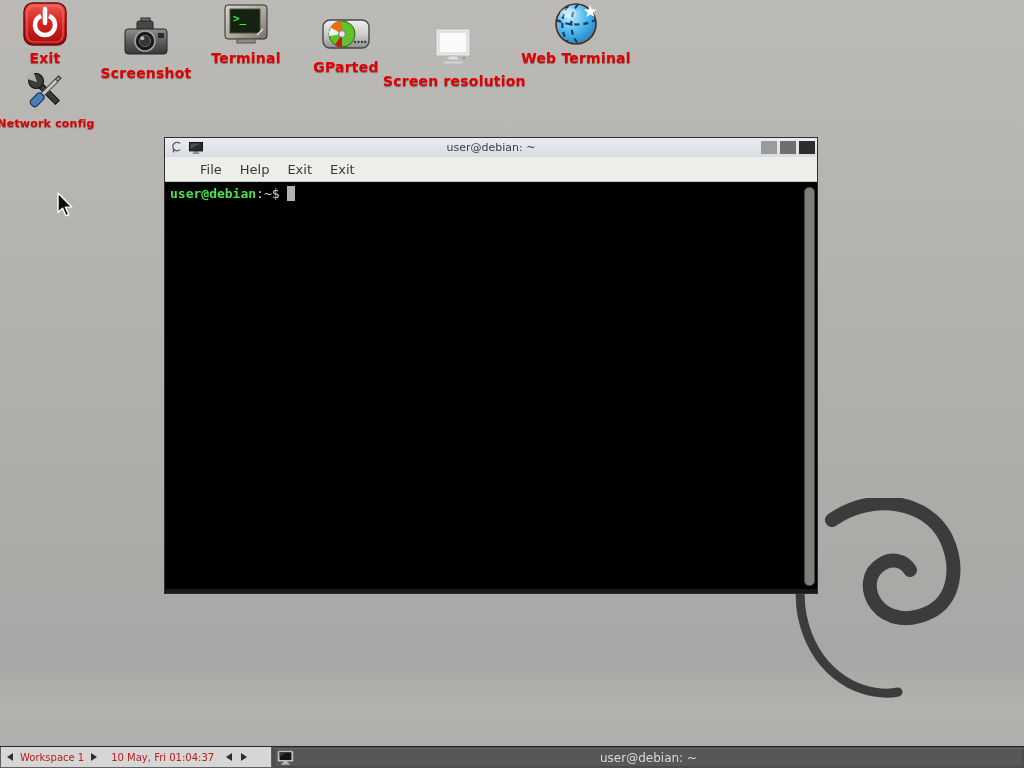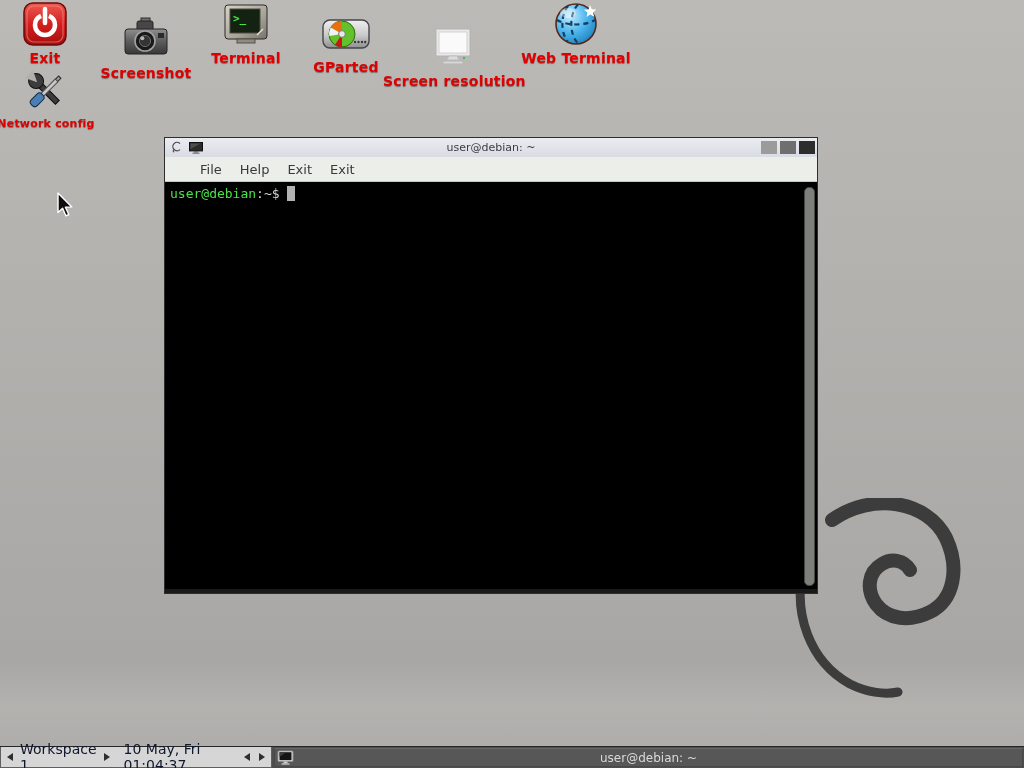--- a/index.html
+++ b/index.html
@@ -28,30 +28,30 @@
   .winbtn{width:16px;height:13px;}
   #btn-min{background:#9b9b9b;} #btn-max{background:#6f6f6f;} #btn-close{background:#2d2d2d;}
   #menubar{height:24px;background:#eceeea;border-bottom:1px solid #c4c6c2;
     display:flex;align-items:center;padding-left:26px;font-size:13px;color:#39393b;}
   .menu-item{padding:0 9px;}
   #term-body{position:relative;height:407px;background:#000;}
   #term-scrollbar{position:absolute;top:5px;right:2px;bottom:3px;width:9px;
     background:#7d807a;border:1px solid #464943;border-radius:5px;}
   #prompt-line{padding:4px 0 0 5px;font-family:"DejaVu Sans Mono",monospace;font-size:13px;
     line-height:15px;white-space:pre;}
-  .p-user{color:#4be24b;font-weight:normal;}
+  .p-user{color:#4be24b;font-weight:bold;}
   .p-rest{color:#d3d7cf;}
   #cursor-block{display:inline-block;width:8px;height:15px;background:#b2b2b2;
     margin-left:7px;vertical-align:-3px;}
   #win-bottom{height:4px;background:#191919;}
   
   #taskbar{position:absolute;left:0;bottom:0;width:1024px;height:22px;z-index:3;
     background:#4e4e4e;border-top:1px solid #262626;display:flex;align-items:stretch;box-sizing:border-box;}
   #tb-left{width:258px;background:#d6d6d6;border:1px solid #5f5f5f;border-top:none;
-    display:flex;align-items:center;padding:0 6px;color:#0f172a;font-size:14px;box-sizing:content-box;}
+    display:flex;align-items:center;padding:0 6px;color:#b91c1c;font-size:10px;box-sizing:content-box;}
   .tri{width:0;height:0;border-top:4px solid transparent;border-bottom:4px solid transparent;}
   .tri.left{border-right:6px solid #2e2e2e;}
   .tri.right{border-left:6px solid #2e2e2e;}
   #ws-label{margin:0 7px;}
   #clock{margin-left:14px;}
   #pg-prev{margin-left:12px;} #pg-next{margin-left:9px;}
   #task-area{flex:1;display:flex;align-items:center;position:relative;margin:1px 1px 1px 2px;
     background:#575757;border:1px solid #494949;border-top:1px solid #676767;}
   #task-icon{margin-left:2px;z-index:1;}
   #task-title{position:absolute;left:0;right:0;text-align:center;color:#dadada;font-size:12px;}

